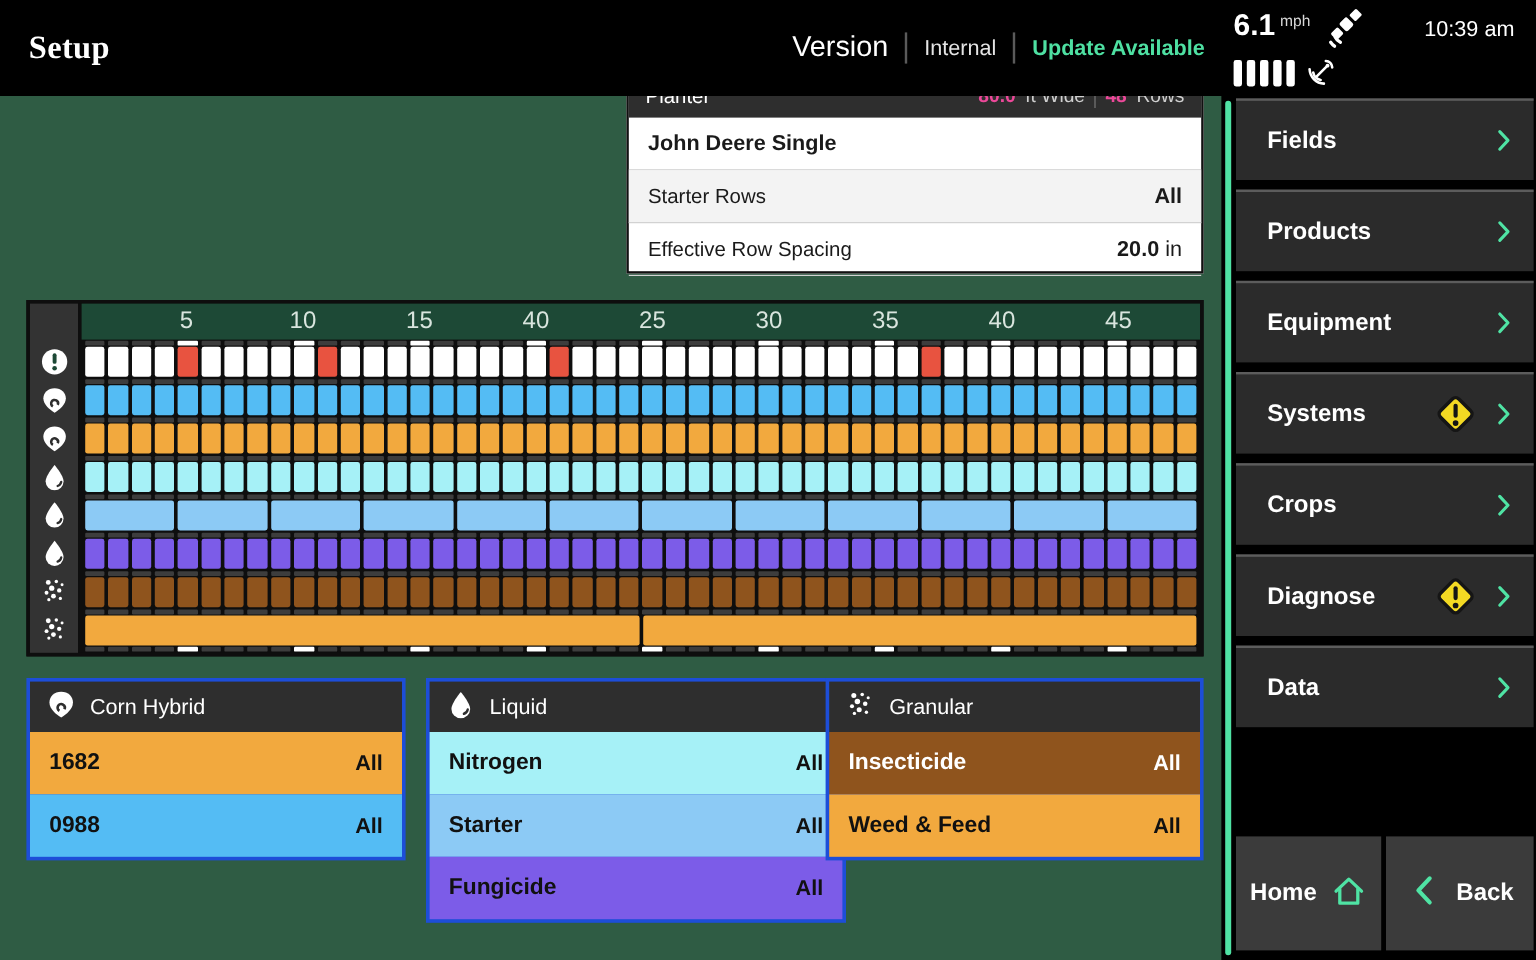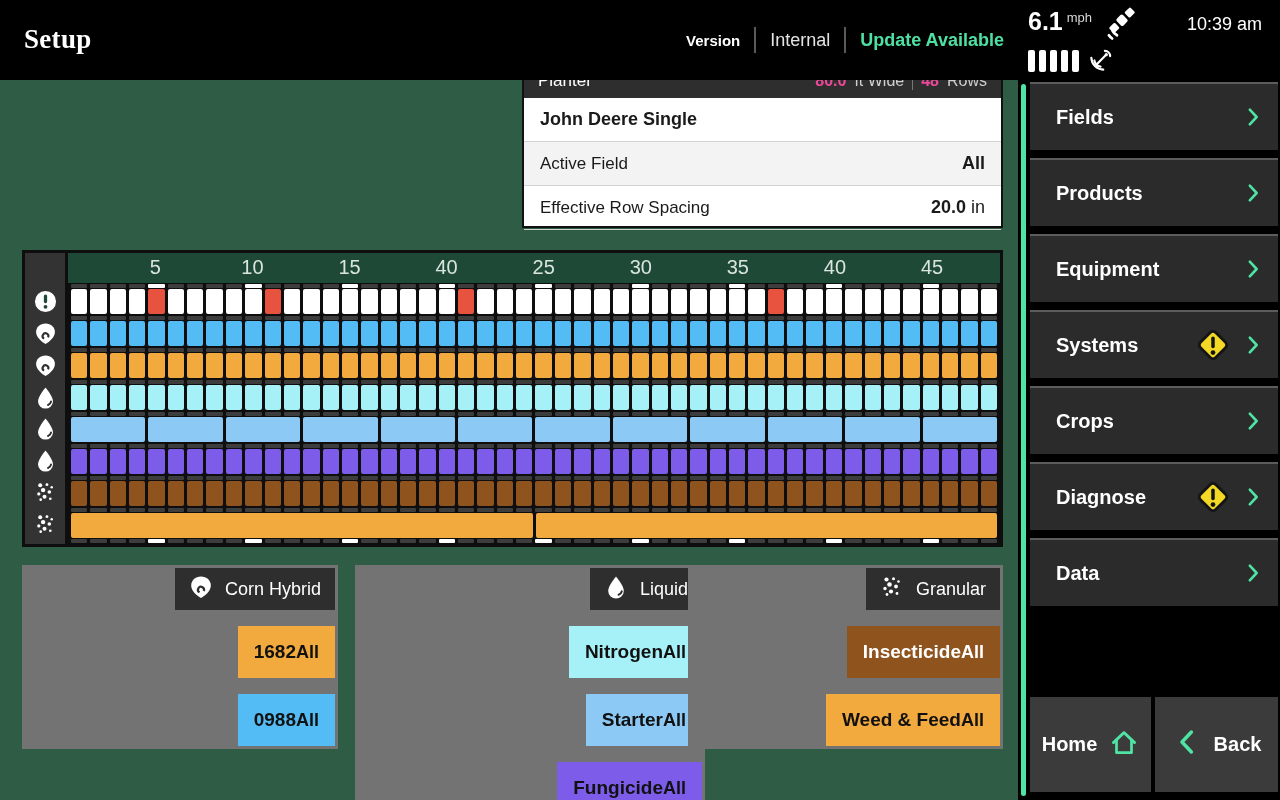--- a/index.html
+++ b/index.html
@@ -4,21 +4,21 @@
 <style>
   * { margin:0; padding:0; box-sizing:border-box; }
   html,body { background:#000; }
   body { font-family:"Liberation Sans", sans-serif; }
   .stage { position:relative; width:1280px; height:800px; overflow:hidden; background:#000; }
 
   
   .topbar { position:absolute; left:0; top:0; width:1280px; height:80px; background:#000; z-index:20; }
   .page-title { position:absolute; left:24px; top:24px; color:#fff; font-size:27px; font-weight:bold; letter-spacing:.3px;font-family:Liberation Serif, serif; }
   .ver-group { position:absolute; right:276px; top:0; height:80px; display:flex; align-items:center; gap:14px; }
-  .ver-label { color:#fff; font-size:15px; font-weight:bold;margin-left:45px; }
+  .ver-label { color:#fff; font-size:24px; font-weight:normal;margin-left:45px; }
   .ver-value { color:#e4e4e4; font-size:18px; }
   .ver-div { width:2px; height:26px; background:#5a5a5a; }
   .ver-update { color:#4ee0a2; font-size:18px; font-weight:bold; }
   .gps-cluster { position:absolute; left:1028px; top:6px; width:130px; }
   .speed-row { display:flex; align-items:flex-start; gap:4px; }
   .speed-val { color:#fff; font-size:25px; font-weight:bold; line-height:30px; }
   .speed-unit { color:#d8d8d8; font-size:13px; margin-top:4px; }
   .sat-wrap { width:40px; height:38px; margin-left:6px; margin-top:-2px; }
   .sig-row { display:flex; align-items:center; gap:4px; margin-top:6px; }
   .sig-bar { width:7px; height:22px; background:#fff; border-radius:2px; }
@@ -61,21 +61,21 @@
   .chart-header .num { position:absolute; top:50%; transform:translate(-50%,-52%); color:#d9e5de; font-size:20px; }
   .band { display:grid; grid-template-columns:repeat(48,1fr); gap:3px; padding:0 3px; }
   .band.cells { height:25px; }
   .cell { border-radius:2px; }
   .band.dashes { height:6px; align-items:center; }
   .band.sep { height:7px; }
   .dash { height:4px; background:#3d3d3d; border-radius:1px; }
   .dash.white { background:#fff; }
 
   
-  .pcard { position:absolute; background:#737373; padding:3px; display:flex; flex-direction:column; gap:16px;align-items:flex-end; }
+  .pcard { position:absolute; background:#1d4ed8; padding:3px; display:flex; flex-direction:column; gap:0; }
   .pcard-head { height:42px; background:#2e2e2e; display:flex; align-items:center; gap:12px; padding:0 14px; color:#fff; font-size:18px; }
   .pcard-head svg { width:24px; height:24px; }
   .pitem { height:52px; display:flex; align-items:center; justify-content:space-between; padding:0 16px; }
   .pitem-name { font-weight:bold; font-size:19px; }
   .pitem-all { font-size:18px; font-weight:600; }
   .pcard-corn { left:22px; top:565px; width:316px; }
   .pcard-liquid { left:355px; top:565px; width:350px; }
   .pcard-granular { left:688px; top:565px; width:315px; }
 
   
@@ -107,21 +107,21 @@
         <span class="phead-dim">ft Wide</span>
         <span class="phead-div"></span>
         <span class="phead-strong">48</span>
         <span class="phead-dim">Rows</span>
       </span>
     </div>
     <div class="prow">
       <span class="prow-name">John Deere Single</span>
     </div>
     <div class="prow">
-      <span>Active Field</span>
+      <span>Starter Rows</span>
       <span class="prow-val">All</span>
     </div>
     <div class="prow">
       <span>Effective Row Spacing</span>
       <span class="prow-val"><span>20.0</span> <span class="unit">in</span></span>
     </div>
   </section>
 
   <section class="chart">
     <div class="chart-icons">

